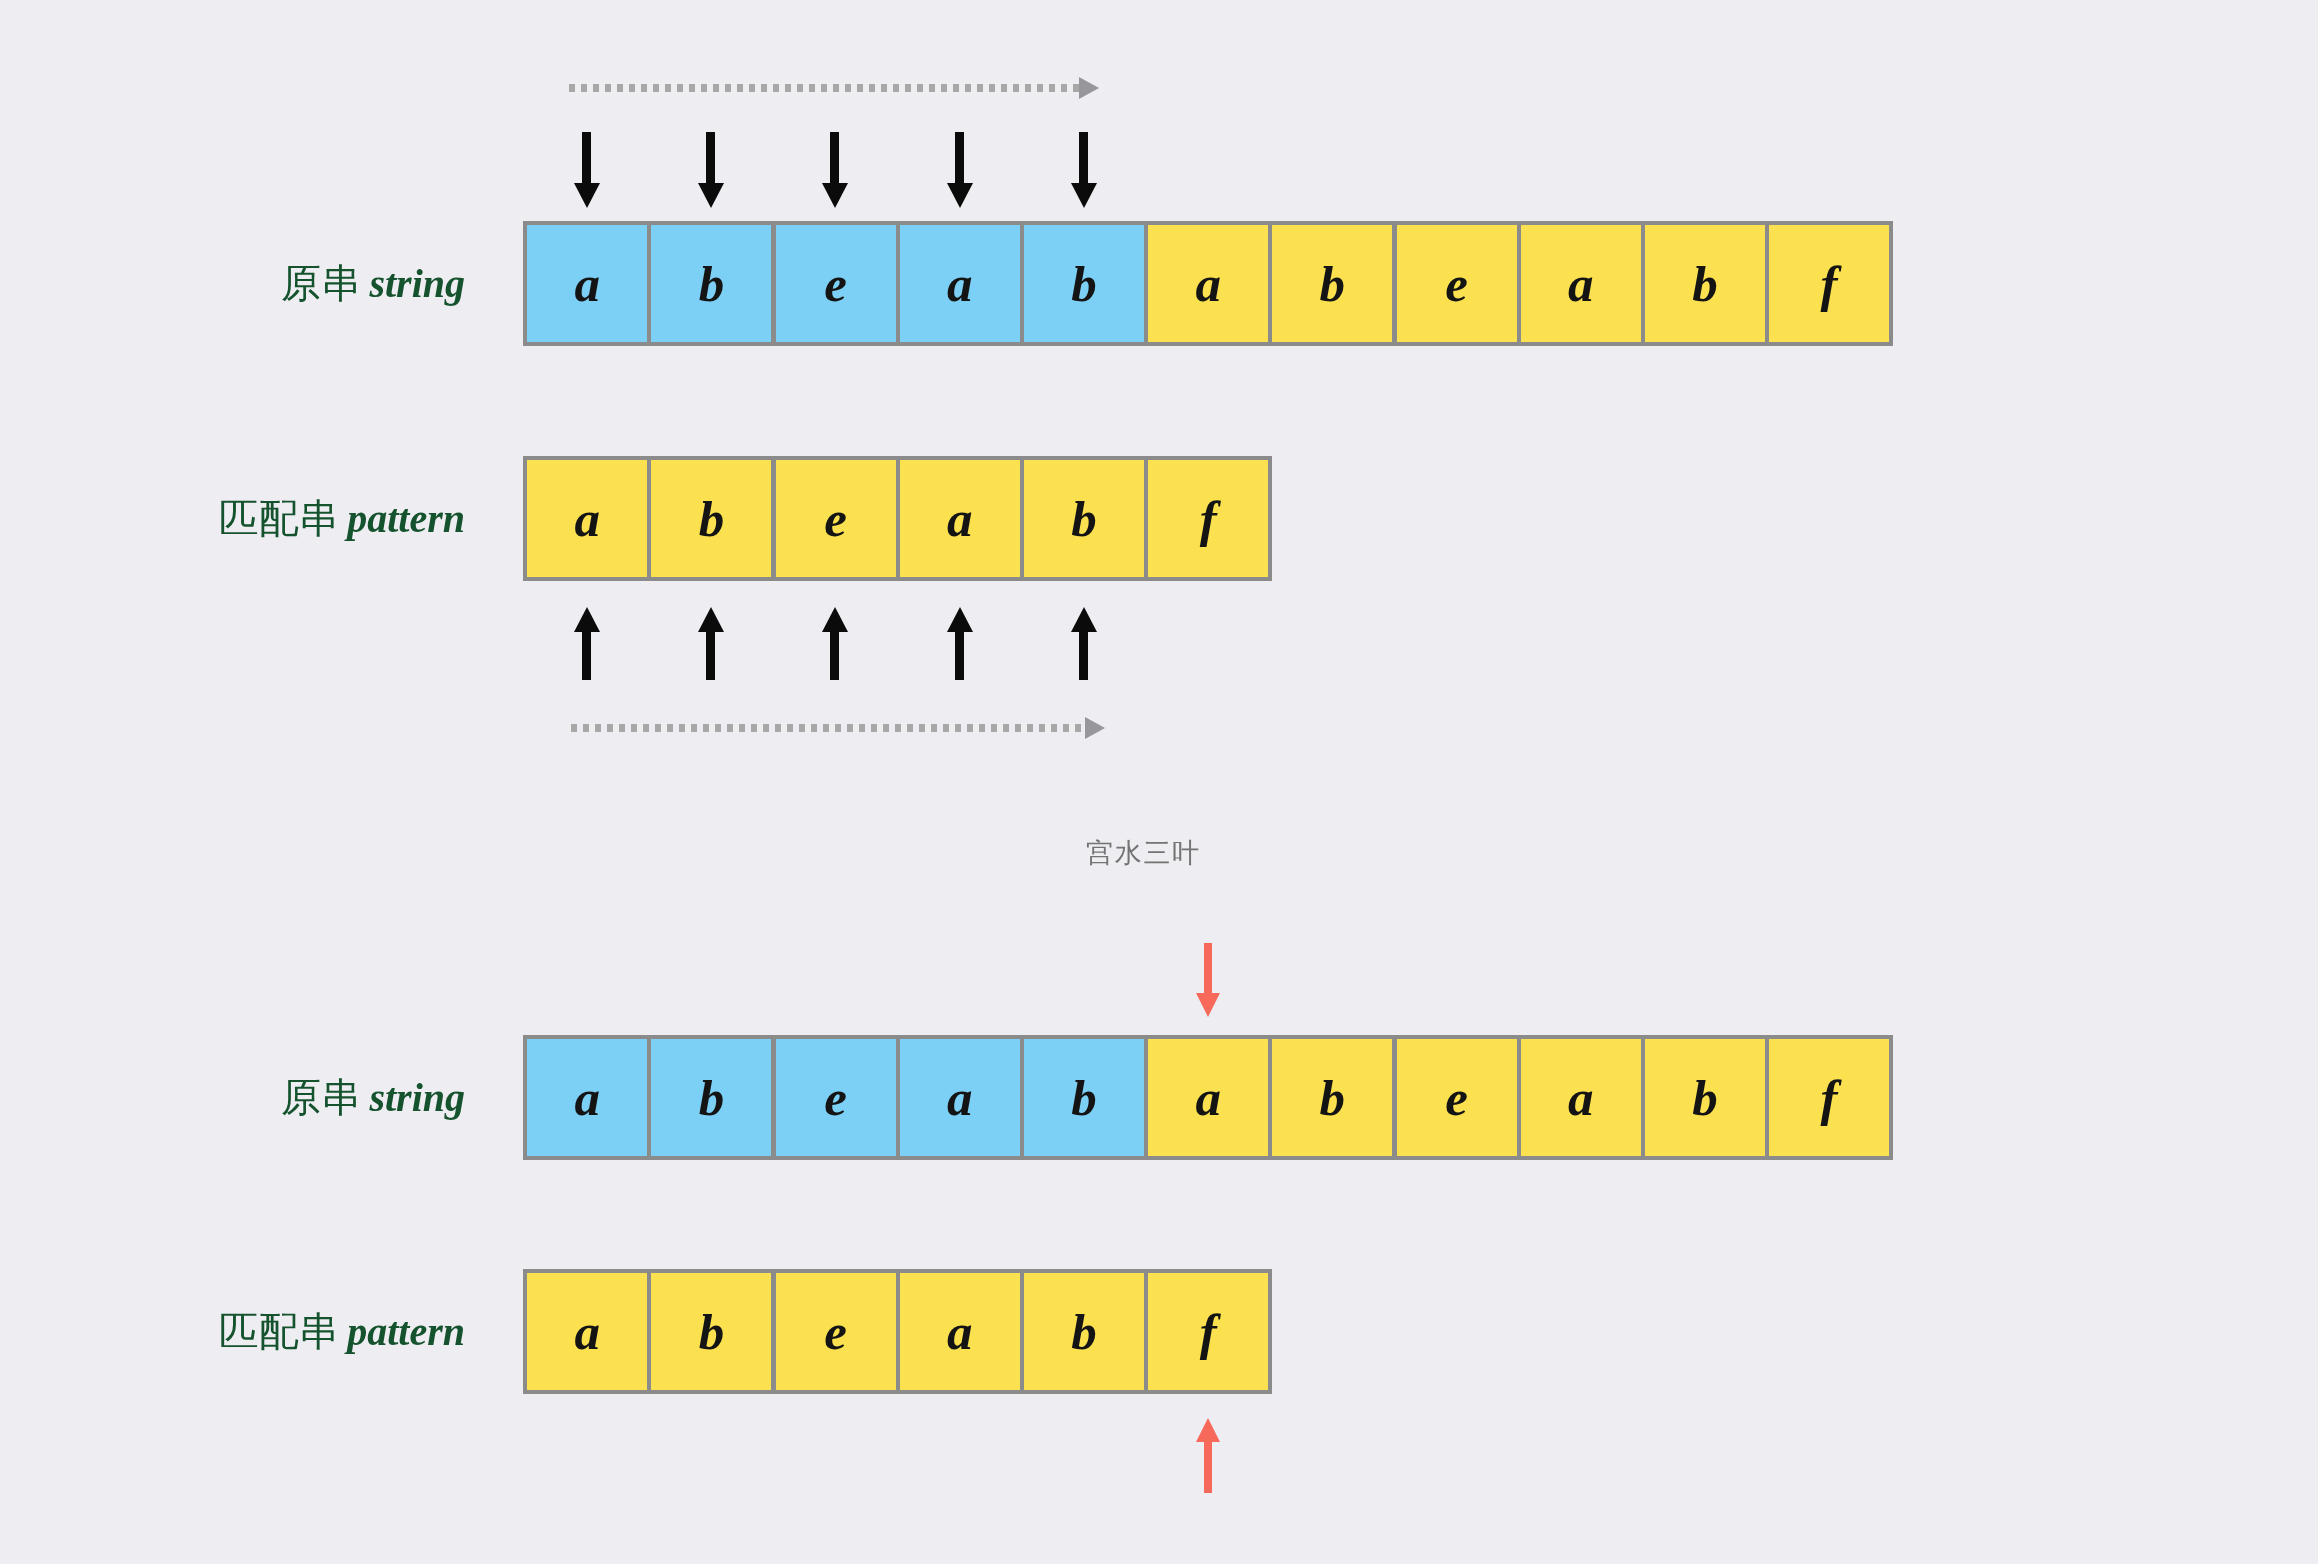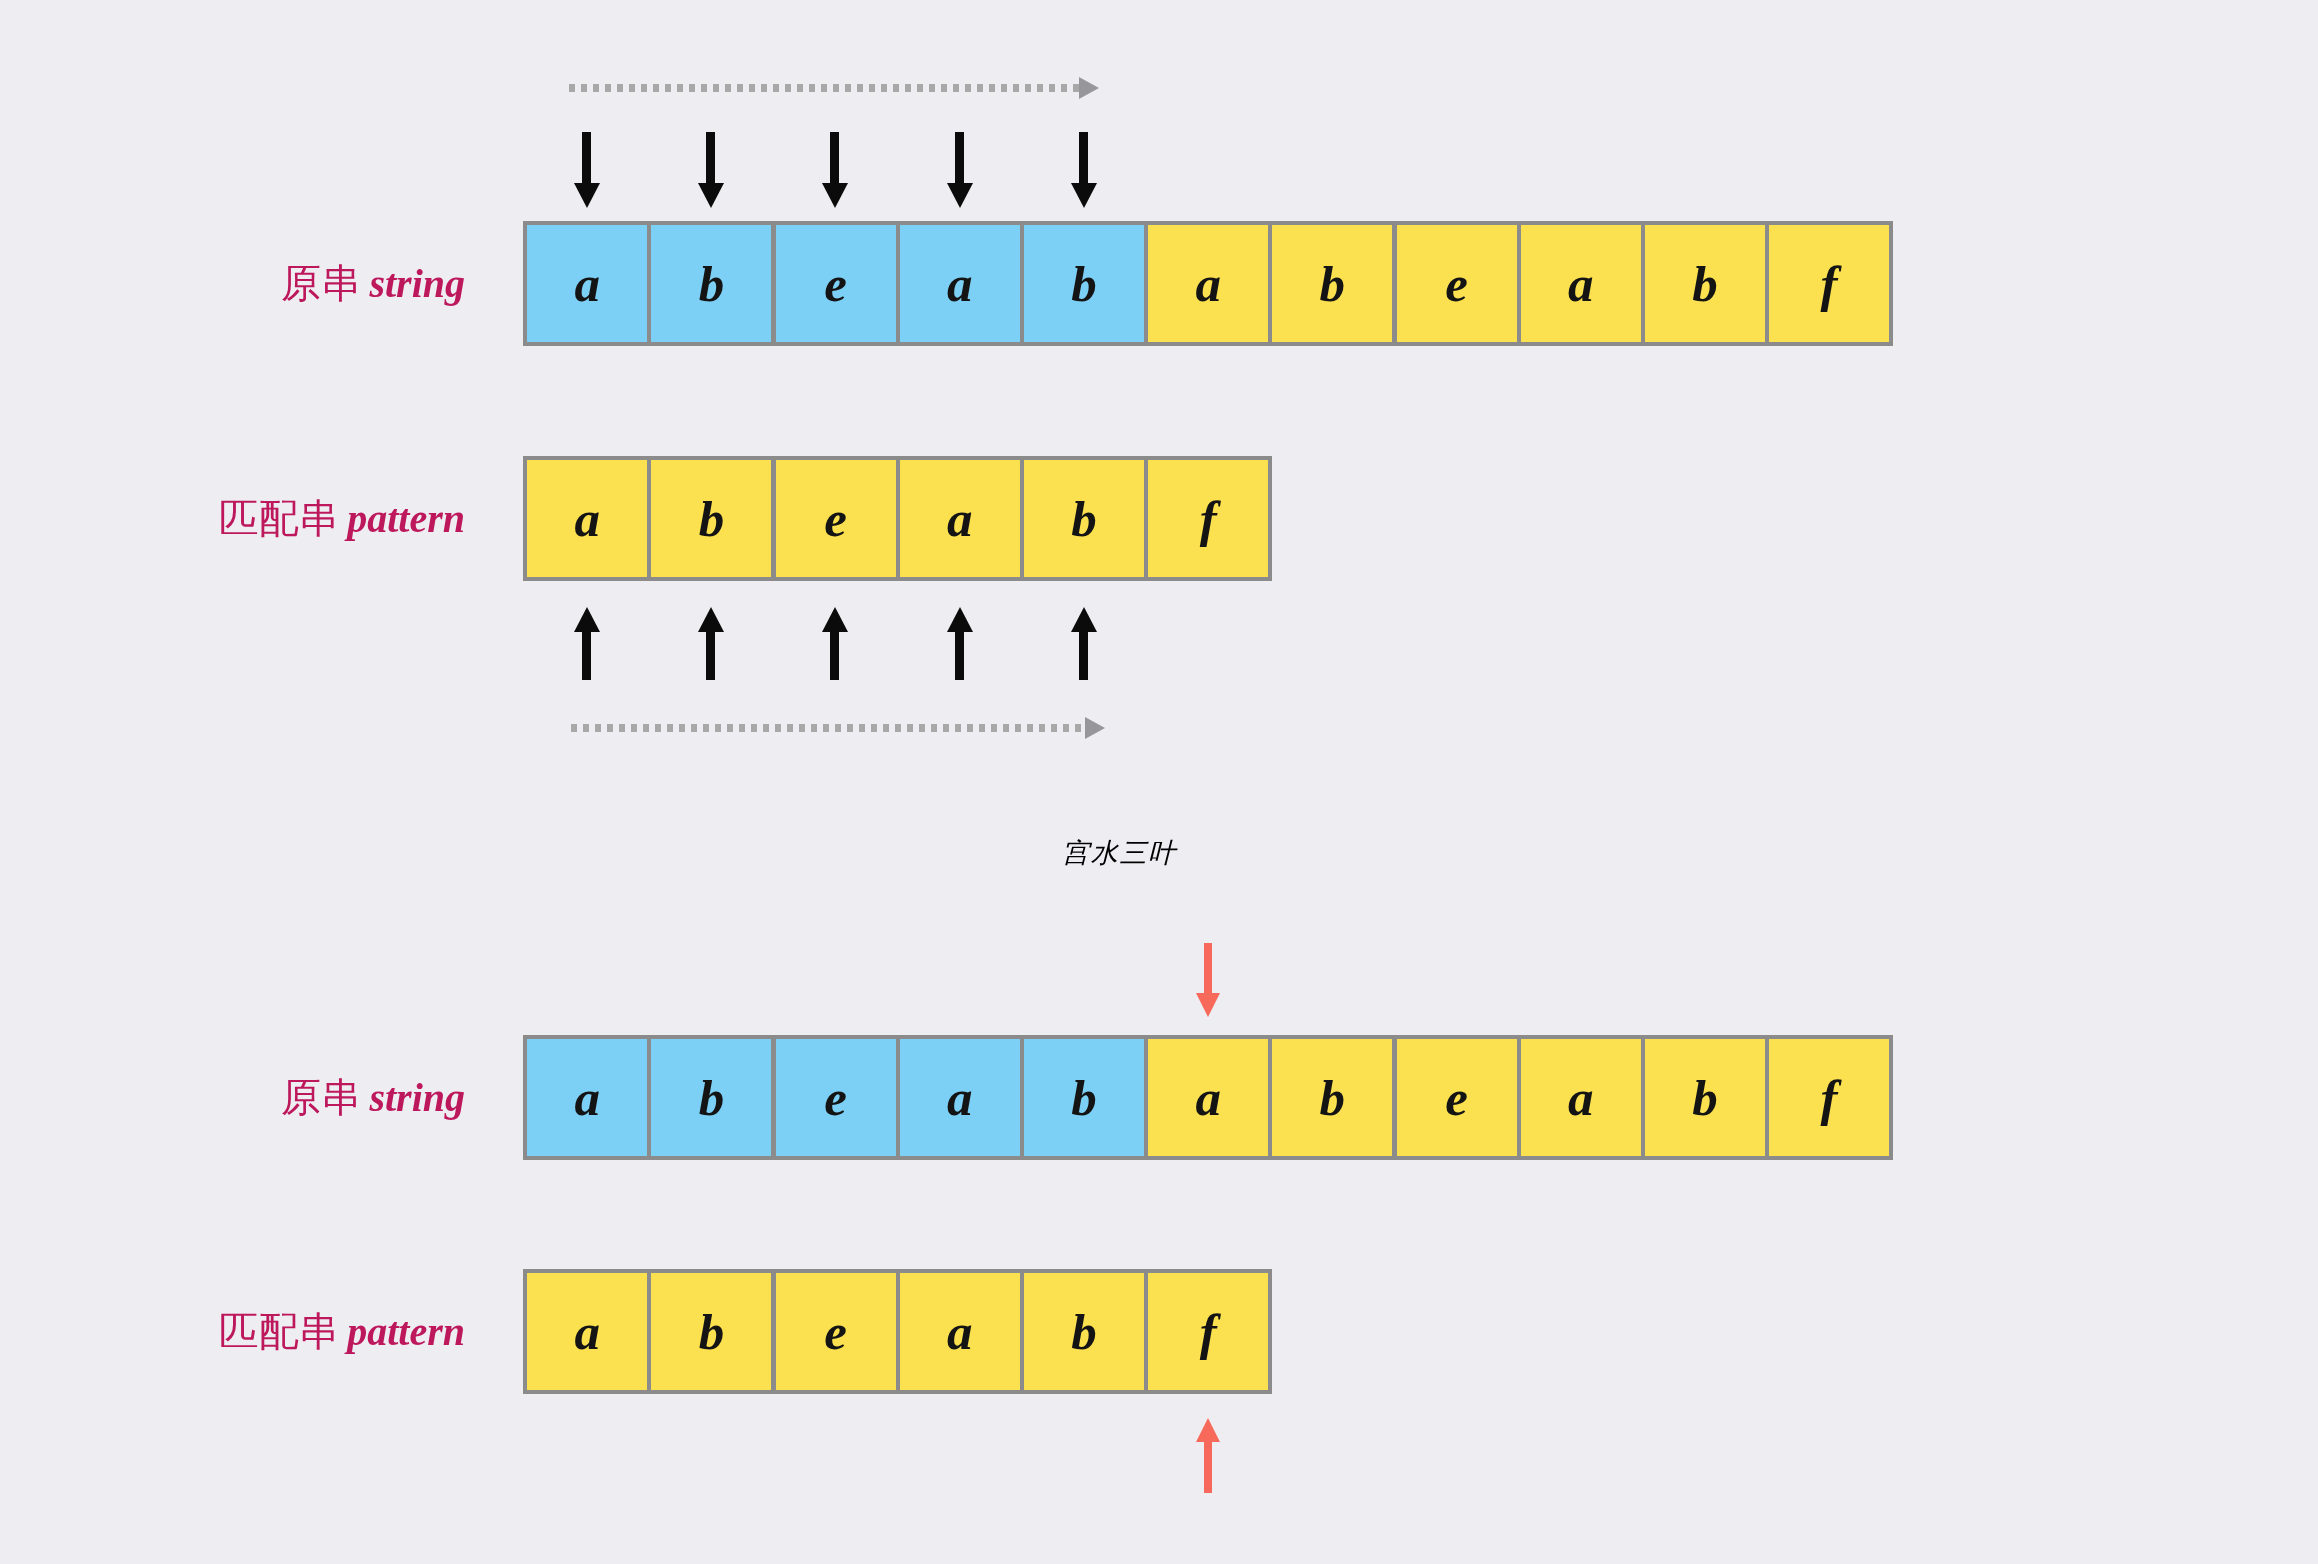--- a/index.html
+++ b/index.html
@@ -28,21 +28,21 @@
   }
   .cell.scanned { background:#7DD0F5; }
   .cell.rest    { background:#FBE14F; }
 
   
   .row-label {
     position:absolute;
     left:127px; width:338px; height:47px;
     text-align:right;
     font-size:40px; line-height:47px;
-    color:#be185d;
+    color:#14532d;
     white-space:nowrap;
   }
   .row-label .en { font-weight:bold; font-style:italic; margin-left:8.4px; }
 
   
   .v-arrow { position:absolute; width:27px; }
   .v-arrow .stem { width:8.4px; margin:0 auto; background:#0B0B0B; }
   .v-arrow .head-down {
     width:0; height:0; margin:0 auto;
     border-left:13.5px solid transparent; border-right:13.5px solid transparent;
@@ -76,25 +76,24 @@
   .h-dotted .tip {
     width:0; height:0;
     border-top:11px solid transparent;
     border-bottom:11px solid transparent;
     border-left:20px solid #97979B;
   }
 
   
   .watermark {
     position:absolute;
-    left:1018px; top:835px; width:203px;
+    left:1042px; top:835px; width:203px;
     text-align:center;
-    font-size:27px; color:#000000;
+    font-size:27px; color:#737373;
     letter-spacing:1.7px;
-    font-style:italic;
   }
 
   
   #string-row-1  { left:523px; top:221px; }
   #pattern-row-1 { left:523px; top:456px; }
   #string-row-2  { left:523px; top:1035px; }
   #pattern-row-2 { left:523px; top:1269px; }
 
   #label-string-1  { top:260px; }
   #label-pattern-1 { top:495px; }

